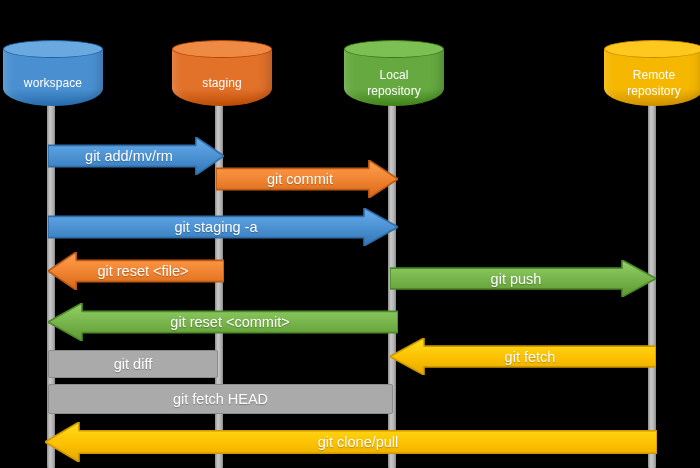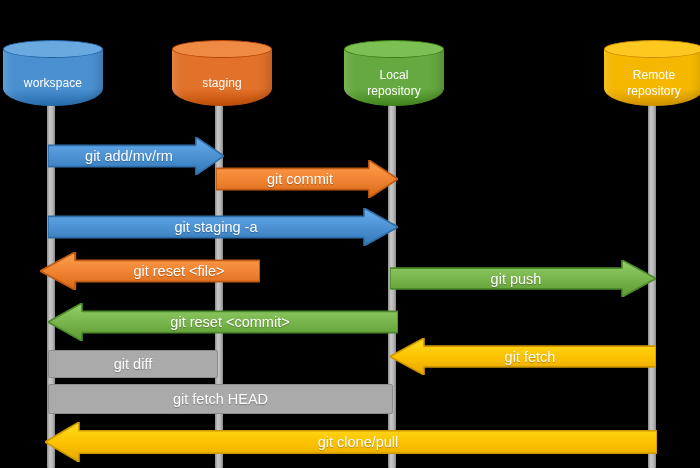--- a/index.html
+++ b/index.html
@@ -171,21 +171,21 @@
             <linearGradient id="g2" x1="0" y1="0" x2="0" y2="1">
               <stop offset="0%" stop-color="#69aff0"></stop>
               <stop offset="55%" stop-color="#4a90d1"></stop>
               <stop offset="100%" stop-color="#3177b8"></stop>
             </linearGradient>
           </defs>
           <polygon points="0,8.36 316,8.36 316,0 350,19 316,38 316,29.64 0,29.64" fill="url(#g2)" stroke="#2f6ea8" stroke-width="1.6" stroke-linejoin="round"></polygon>
         </svg>
         <span class="lbl">git staging -a</span>
       </div>
-      <div class="arrow left" style="left: 40px; top: 252px; width: 176px; height: 38px; padding-left: 44px;">
+      <div class="arrow left" style="left: 48px; top: 252px; width: 176px; height: 38px;">
         <svg class="shape" viewBox="0 0 176 38" preserveAspectRatio="none">
           <defs>
             <linearGradient id="g3" x1="0" y1="0" x2="0" y2="1">
               <stop offset="0%" stop-color="#ffa14f"></stop>
               <stop offset="55%" stop-color="#ef8230"></stop>
               <stop offset="100%" stop-color="#d66917"></stop>
             </linearGradient>
           </defs>
           <polygon points="176,8.36 28.16,8.36 28.16,0 0,19 28.16,38 28.16,29.64 176,29.64" fill="url(#g3)" stroke="#c05a13" stroke-width="1.6" stroke-linejoin="round"></polygon>
         </svg>

